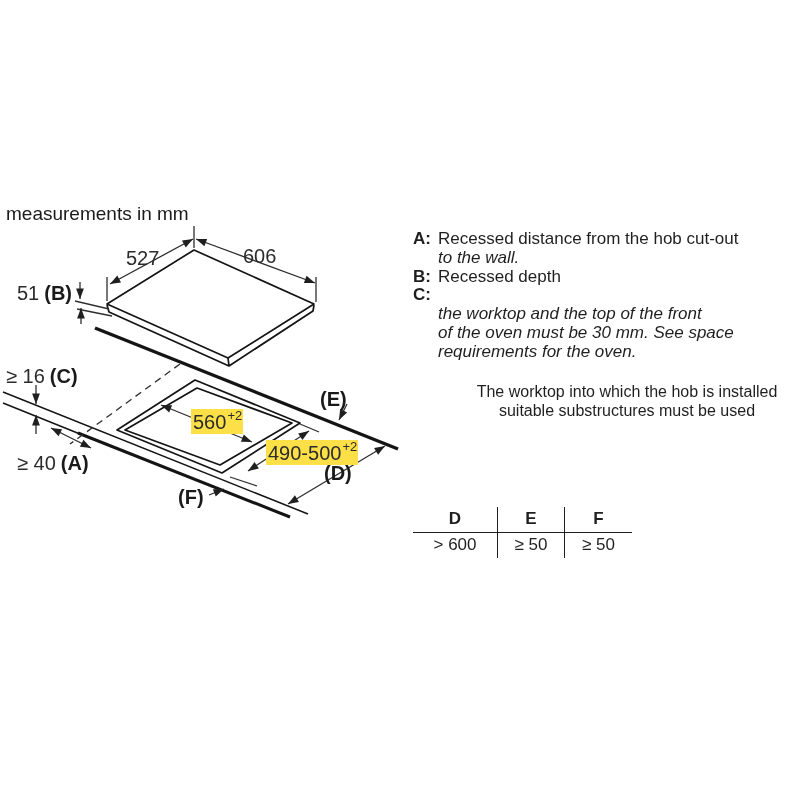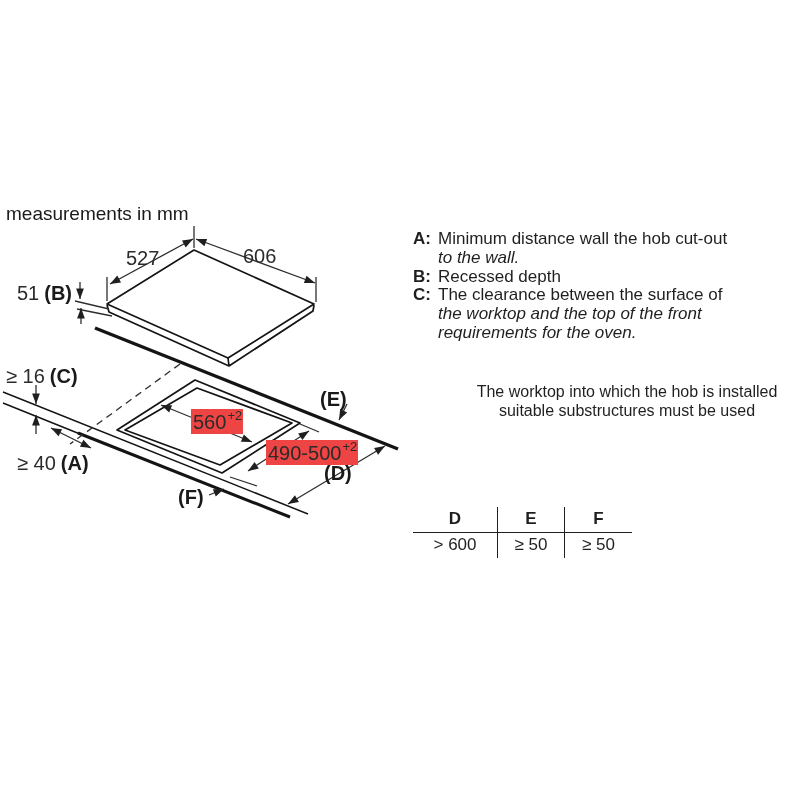--- a/index.html
+++ b/index.html
@@ -5,21 +5,21 @@
   html,body{margin:0;padding:0;background:#ffffff;}
   #page{position:relative;width:800px;height:668px;background:#fff;overflow:hidden;
         font-family:"Liberation Sans", sans-serif;color:#1f1f1f;}
   #diagram-svg{position:absolute;left:0;top:0;}
   .abs{position:absolute;white-space:nowrap;}
   .note{font-size:19px;color:#1a1a1a;}
   .dimlab{font-size:20px;color:#2b2b2b;}
   .dimlab .ltr{font-weight:bold;margin-left:5px;color:#1a1a1a;}
   .dimlab sup{font-size:13px;position:relative;top:-1px;left:1px;}
   .boldlab{font-size:20px;font-weight:bold;color:#1a1a1a;}
-  .maskbg{background:#ef4444;padding:0 2px;}
+  .maskbg{background:#fde047;padding:0 2px;}
   
   .legend{position:absolute;left:413px;top:230px;width:378px;font-size:17px;line-height:18.8px;}
   .li-line{display:flex;}
   .li-label{display:inline-block;width:25px;font-weight:bold;flex:none;}
   .li-indent{padding-left:25px;font-style:italic;}
   .para{position:absolute;left:438px;top:382px;width:378px;font-size:16px;line-height:19.2px;text-align:center;}
   
   table.dim-table{position:absolute;left:413px;top:507px;border-collapse:collapse;}
   .dim-table th,.dim-table td{font-size:17px;text-align:center;padding:2px 0 3px 0;}
   .dim-table th{font-weight:bold;}
@@ -114,34 +114,34 @@
 
   <div class="abs boldlab" style="left:320px;top:388px;">(E)</div>
 
   <div class="abs boldlab" style="left:324px;top:462px;">(D)</div>
 
   <div class="abs boldlab" style="left:178px;top:486px;">(F)</div>
 
   <div class="legend">
     <div class="li-line">
       <span class="li-label">A:</span>
-      <span>Minimum distance wall the hob cut-out</span>
+      <span>Recessed distance from the hob cut-out</span>
     </div>
     <div class="li-indent">to the wall.</div>
 
     <div class="li-line">
       <span class="li-label">B:</span>
       <span>Recessed depth</span>
     </div>
 
     <div class="li-line">
       <span class="li-label">C:</span>
-      <span>The clearance between the surface of</span>
     </div>
     <div class="li-indent">the worktop and the top of the front</div>
+    <div class="li-indent">of the oven must be 30 mm. See space</div>
     <div class="li-indent">requirements for the oven.</div>
   </div>
 
   <div class="para">
     <div>The worktop into which the hob is installed</div>
     <div>suitable substructures must be used</div>
   </div>
 
   <table class="dim-table">
     <tbody>

